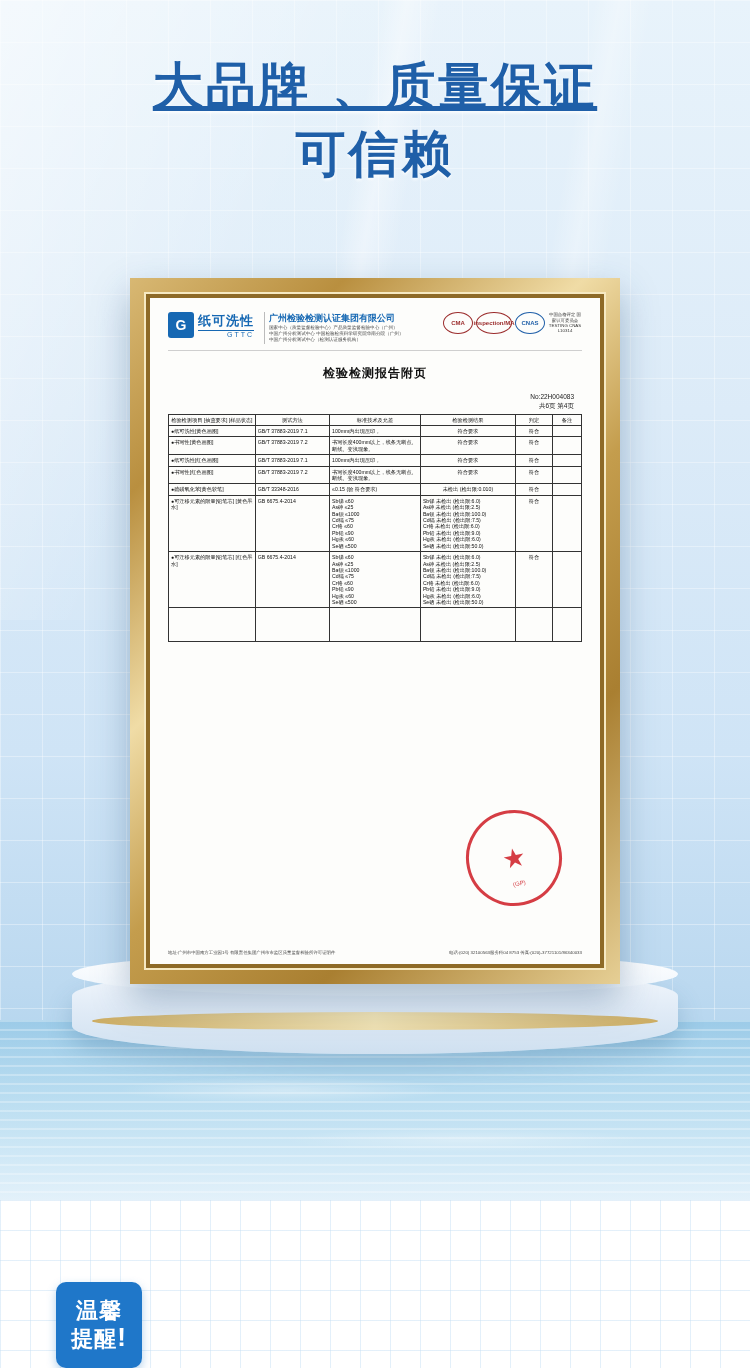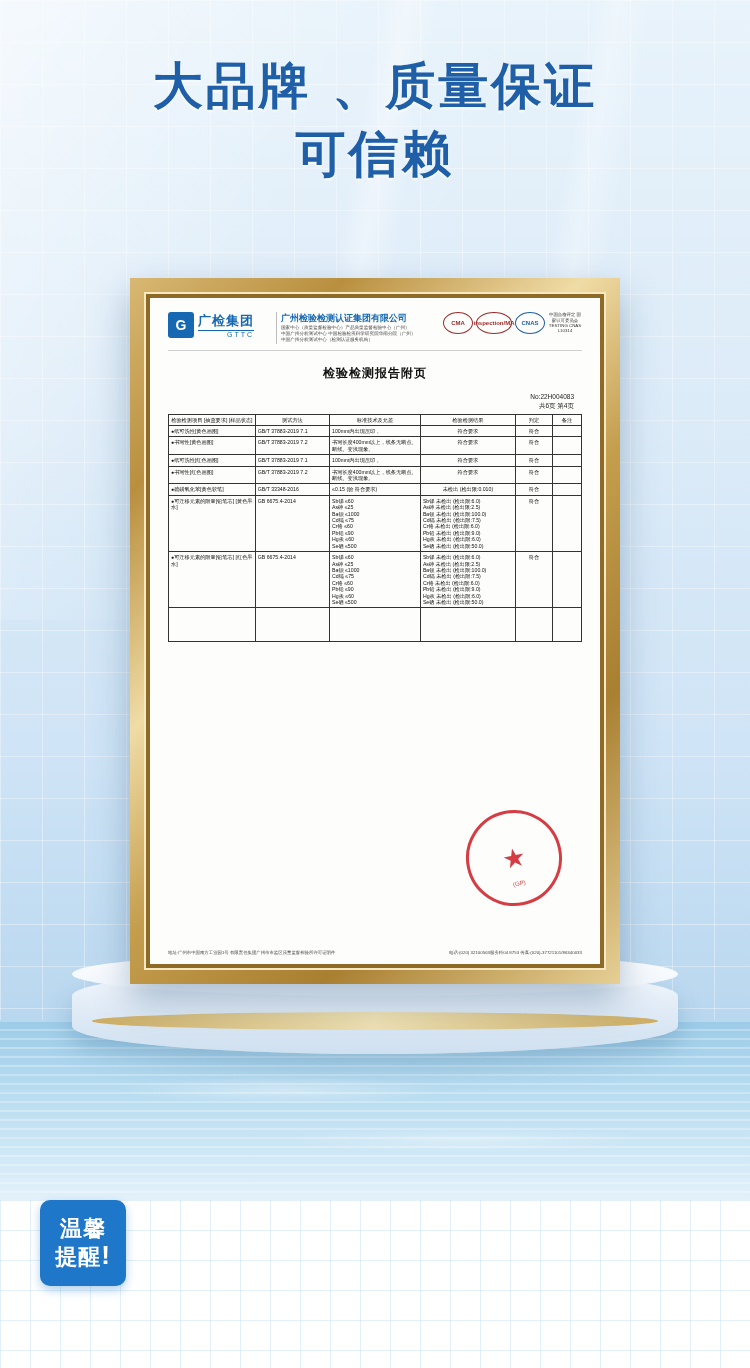--- a/index.html
+++ b/index.html
@@ -37,21 +37,21 @@
   
   .headline {
     position: absolute; top: 52px; left: 0; right: 0;
     text-align: center;
     color: #1f5fa8;
     font-family: "DejaVu Sans", sans-serif;
     font-weight: bold;
     letter-spacing: 3px;
     text-shadow: 0 2px 3px rgba(255,255,255,0.8);
   }
-  .headline .line1 { font-size: 50px; line-height: 68px; }
+  .headline .line1 { font-size: 50px; line-height: 68px; text-decoration: underline; }
   .headline .line2 { font-size: 50px; line-height: 68px; }
 
   
   .water {
     position: absolute; left: 0; right: 0; top: 1020px; height: 180px;
     background:
       repeating-linear-gradient(180deg, rgba(255,255,255,0.28) 0px, rgba(255,255,255,0.28) 2px, rgba(255,255,255,0) 2px, rgba(255,255,255,0) 9px),
       linear-gradient(180deg, #9ccbe8 0%, #b8dcf0 40%, #cfe8f6 75%, #e3f1fa 100%);
   }
   .water-ripple {
@@ -104,21 +104,21 @@
   
   .cert-head { display: flex; align-items: flex-start; gap: 6px; border-bottom: 1px solid #cfcfcf; padding-bottom: 6px; }
   .logo-box { display: flex; align-items: center; gap: 4px; flex: 0 0 auto; }
   .logo-mark {
     width: 26px; height: 26px; background: #1668b3; border-radius: 3px;
     display: flex; align-items: center; justify-content: center;
     color: #fff; font-size: 14px; font-weight: bold;
   }
   .logo-text .cn { font-size: 13px; font-weight: bold; color: #1668b3; letter-spacing: 1px; }
   .logo-text .en { font-size: 7px; color: #1668b3; letter-spacing: 2px; text-align: right; border-top: 1px solid #1668b3; }
-  .org-block { flex: 1 1 auto; padding-left: 4px; border-left: 1px solid #bbb; margin-left: 16px; }
+  .org-block { flex: 1 1 auto; padding-left: 4px; border-left: 1px solid #bbb; margin-left: 4px; }
   .org-name { font-size: 9px; color: #1668b3; font-weight: bold; }
   .org-sub { font-size: 4.6px; color: #444; line-height: 6.2px; }
   .marks { display: flex; gap: 3px; align-items: center; flex: 0 0 auto; }
   .mark {
     border: 1px solid #9b2c2c; border-radius: 50%;
     width: 30px; height: 22px; display: flex; align-items: center; justify-content: center;
     font-size: 6px; color: #9b2c2c; font-weight: bold;
   }
   .mark.blue { border-color: #1f5fa8; color: #1f5fa8; }
   .mark.wide { width: 36px; }
@@ -163,21 +163,21 @@
   }
 
   
   .notice {
     position: absolute; left: 0; right: 0; top: 1200px; height: 168px;
     background: #ffffff;
     background-image:
       linear-gradient(rgba(200,225,245,0.5) 1px, transparent 1px),
       linear-gradient(90deg, rgba(200,225,245,0.5) 1px, transparent 1px);
     background-size: 30px 30px;
-    display: flex; align-items: flex-start; padding: 0 40px; gap: 24px;
+    display: flex; align-items: flex-end; padding: 0 56px; gap: 24px;
   }
   .notice-badge {
     flex: 0 0 auto; width: 86px; height: 86px; border-radius: 10px;
     background: #1f77c9; color: #fff; display: flex; align-items: center; justify-content: center;
     font-size: 22px; font-weight: bold; line-height: 26px; text-align: center;
     letter-spacing: 1px;
     box-shadow: 0 4px 10px rgba(31,119,201,0.35);
   }
   .notice-badge .bang { font-size: 26px; }
   .notice-text {
@@ -204,21 +204,21 @@
 <div class="podium-ring"></div>
 
 <div class="frame">
   <div class="frame-inner-line">
     <div class="paper">
 
       <div class="cert-head">
         <div class="logo-box">
           <div class="logo-mark">G</div>
           <div class="logo-text">
-            <div class="cn">广检集团</div>
+            <div class="cn">纸可洗性</div>
             <div class="en">GTTC</div>
           </div>
         </div>
         <div class="org-block">
           <div class="org-name">广州检验检测认证集团有限公司</div>
           <div class="org-sub">国家中心（质量监督检验中心）产品质量监督检验中心（广州）</div>
           <div class="org-sub">中国广州分析测试中心 中国检验检疫科学研究院华南分院（广州）</div>
           <div class="org-sub">中国广州分析测试中心（检测认证服务机构）</div>
         </div>
         <div class="marks">

